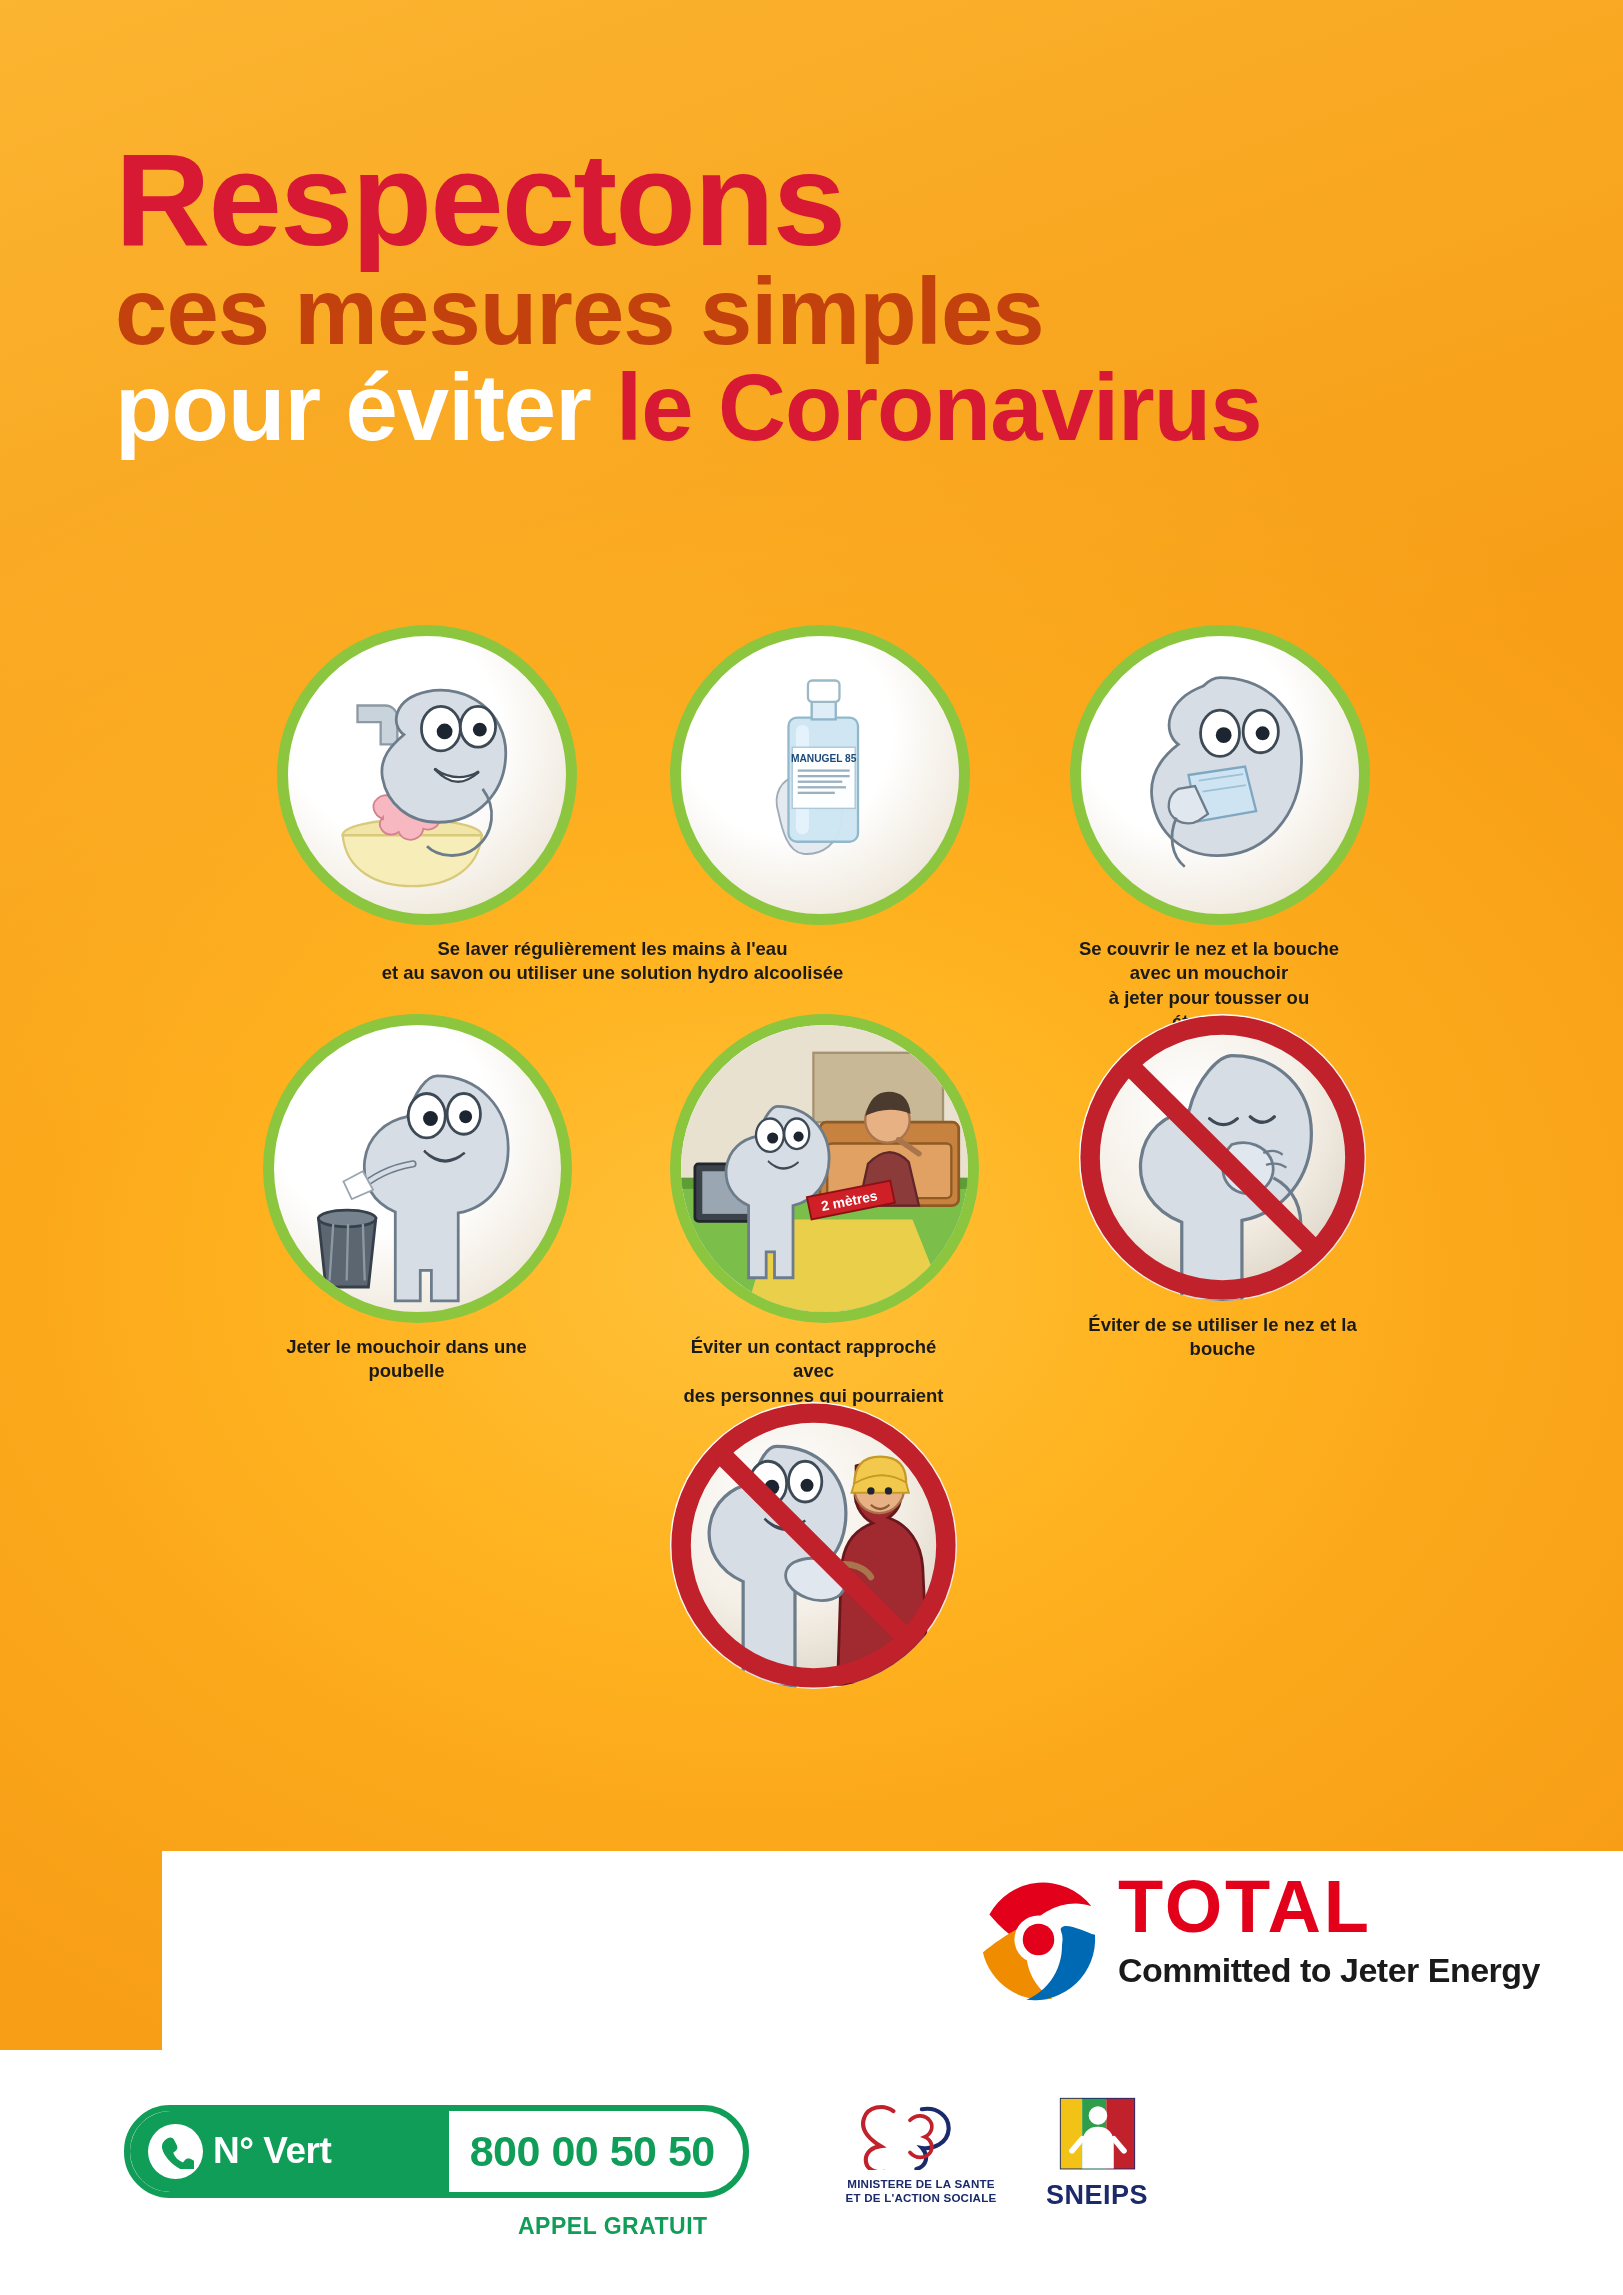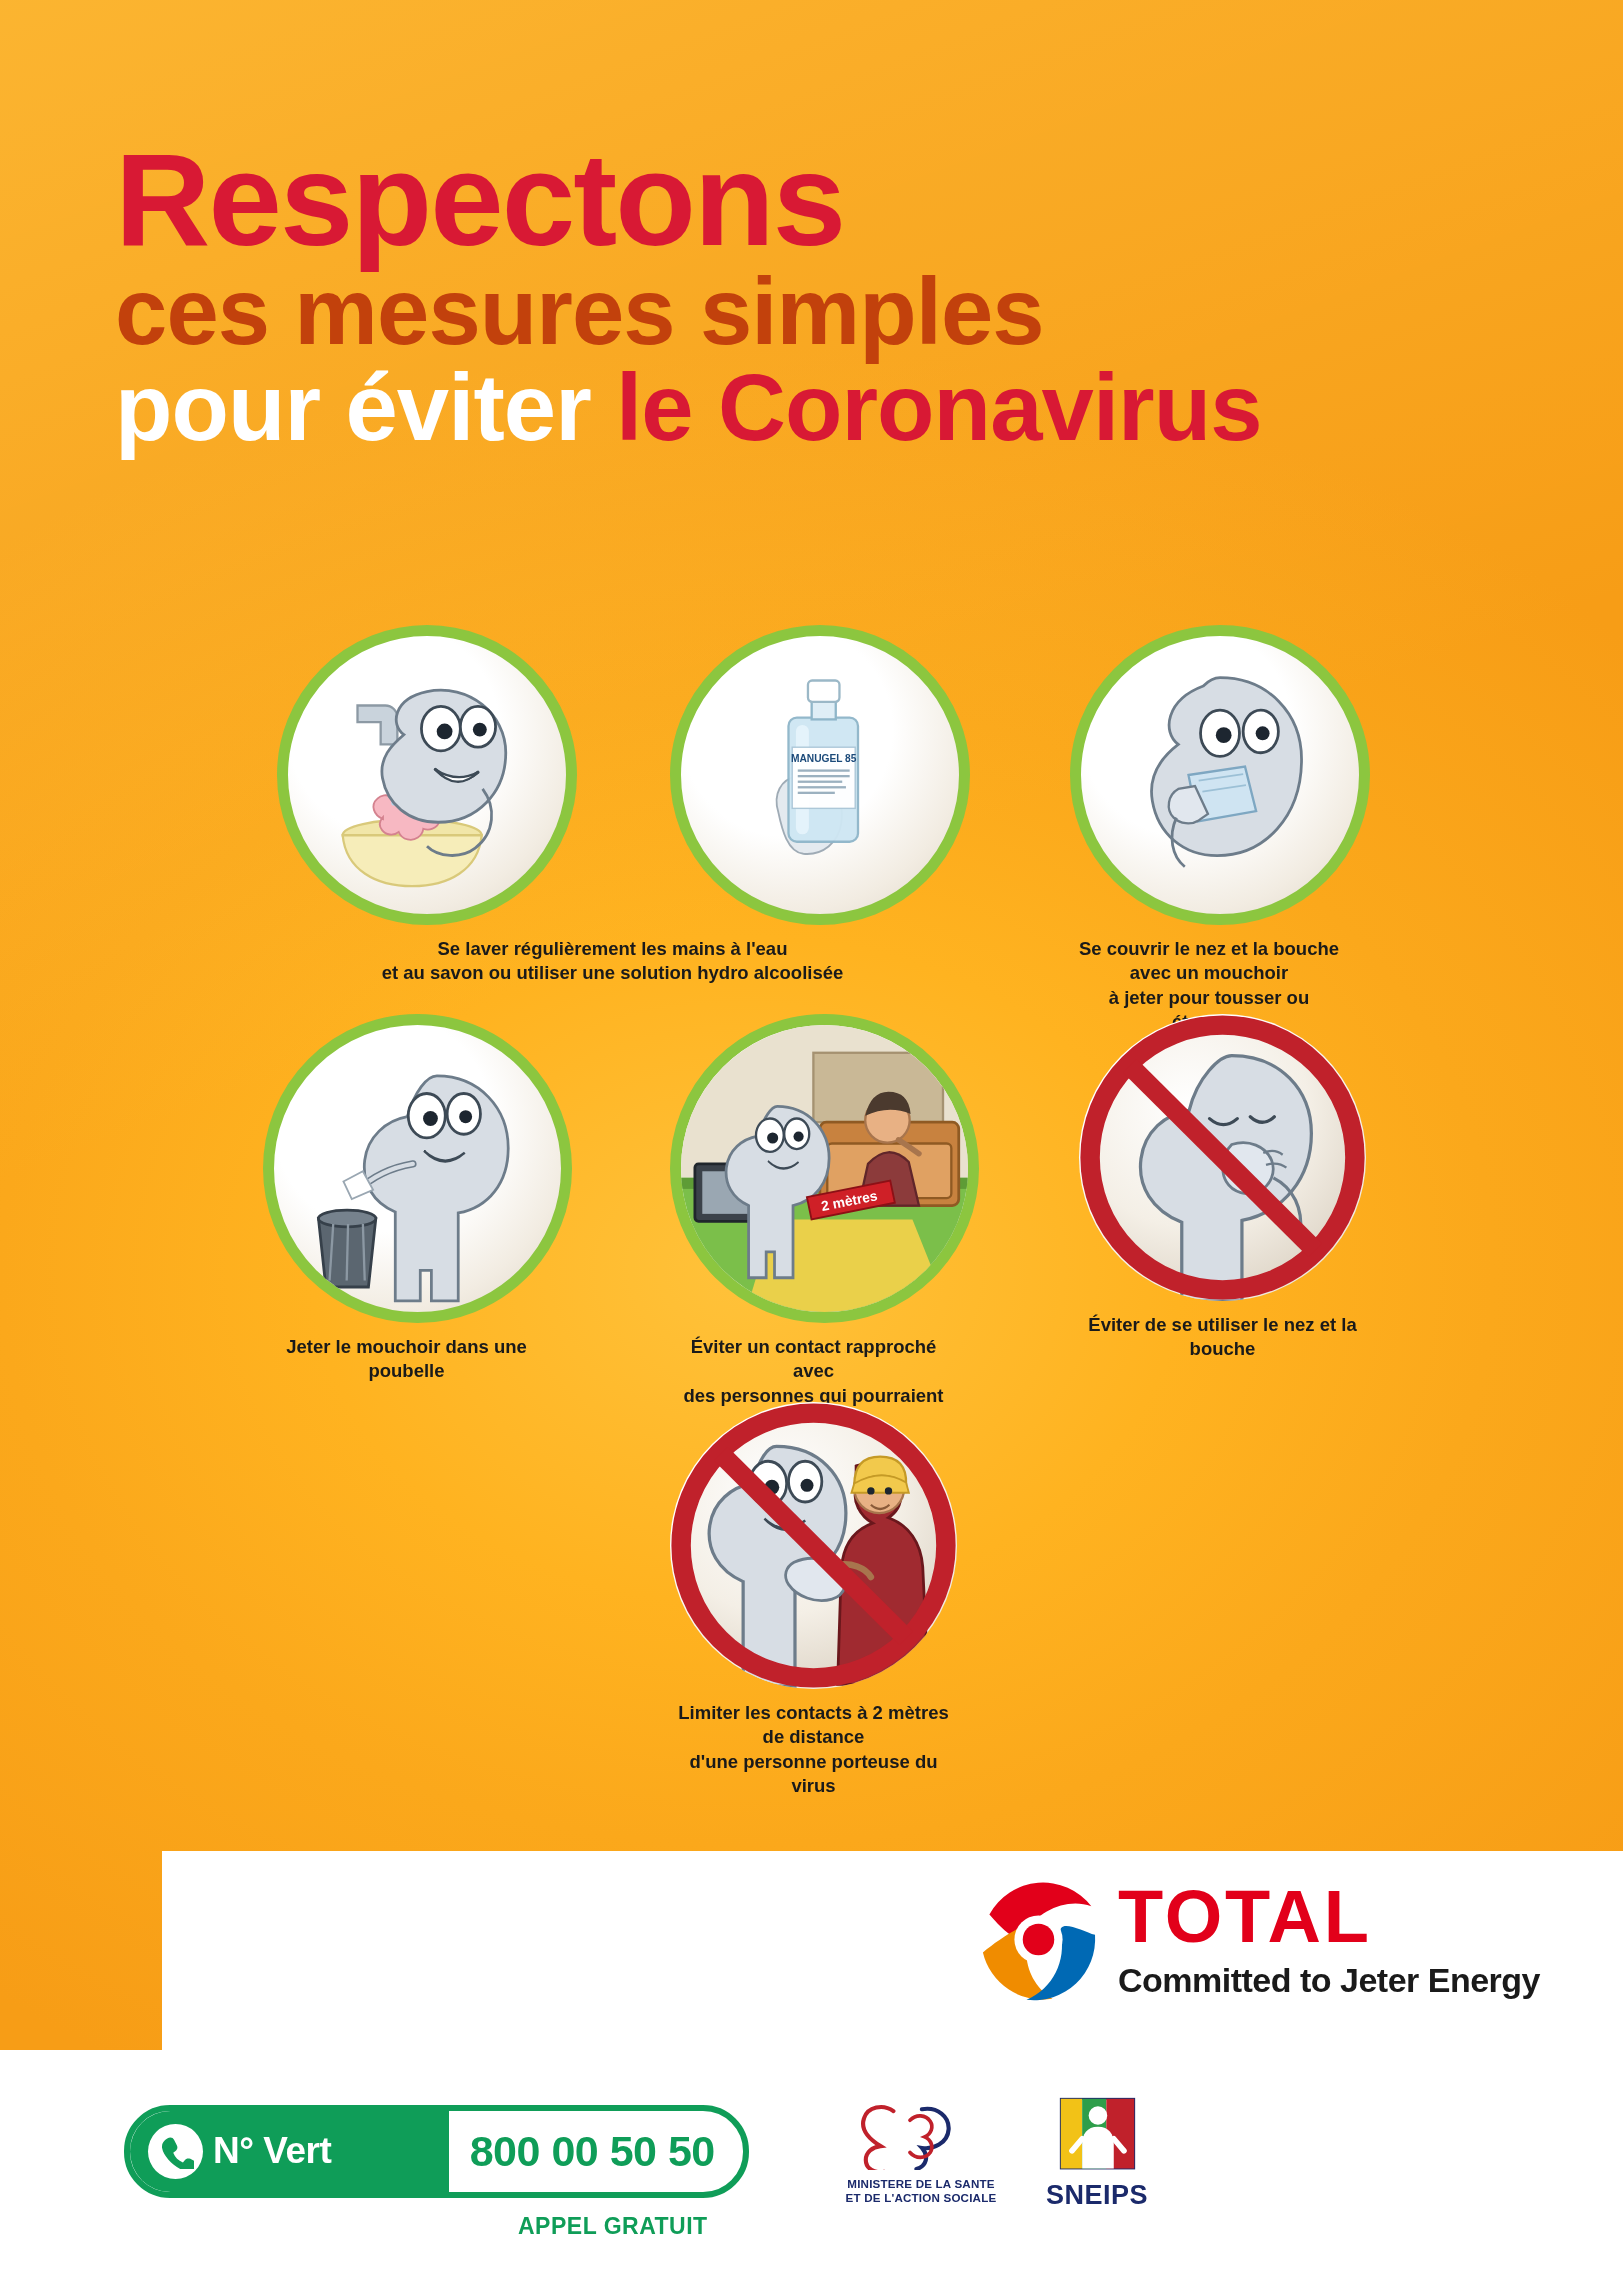--- a/index.html
+++ b/index.html
@@ -113,21 +113,21 @@
     width: 1461px;
     height: 199px;
     background: #ffffff;
     z-index: 6;
   }
   .total-wrap {
     position: absolute;
     right: 83px;
     top: 19.4px;
     display: flex;
-    align-items: center;
+    align-items: flex-start;
     gap: 10px;
   }
   .total-word {
     font-size: 74px;
     font-weight: bold;
     color: #e2001a;
     letter-spacing: 2.8px;
     line-height: 1;
   }
   .total-tag {
@@ -472,24 +472,20 @@
         <circle cx="472" cy="192" r="8" fill="#1d2630"></circle>
         <path d="M434 222 q20 18 40 0" stroke="#8a5a38" stroke-width="5" fill="none"></path>
 
         <path d="M268 346 c42 -18 76 -4 100 18 c22 20 10 54 -18 62 c-36 10 -76 -6 -94 -32 c-12 -18 -6 -38 12 -48z" fill="#e1e7ee" stroke="#6d7c8a" stroke-width="6"></path>
         <path d="M360 352 c32 -6 62 6 74 26" stroke="#a8754d" stroke-width="14" fill="none" stroke-linecap="round"></path>
 
         <circle cx="310" cy="310" r="286" fill="none" stroke="#c0212b" stroke-width="42"></circle>
         <line x1="110" y1="112" x2="510" y2="510" stroke="#c0212b" stroke-width="42"></line>
       </svg>
     </div>
-    <div class="caption">
-      <div>Limiter les contacts à 2 mètres de distance</div>
-      <div>d'une personne porteuse du virus</div>
-    </div>
   </div>
 
   <div class="white-band">
     <div class="total-wrap">
       <svg width="139" height="139" viewBox="0 0 300 300">
         <circle cx="150" cy="150" r="132" fill="none"></circle>
         <path d="M150 18 a132 132 0 0 1 0 264 a132 132 0 0 1 0 -264z" fill="#ffffff"></path>
         <path d="M44 96 a132 132 0 0 1 220 -18 c-52 -18 -112 8 -146 58 c-18 26 -54 -18 -74 -40z" fill="#e2001a"></path>
         <path d="M30 178 a132 132 0 0 0 150 100 c-54 -34 -70 -100 -44 -152 c16 -32 -66 18 -106 52z" fill="#f08c00"></path>
         <path d="M272 140 a132 132 0 0 1 -148 140 c58 -24 86 -86 74 -142 c-8 -36 48 -6 74 2z" fill="#0069b4"></path>

